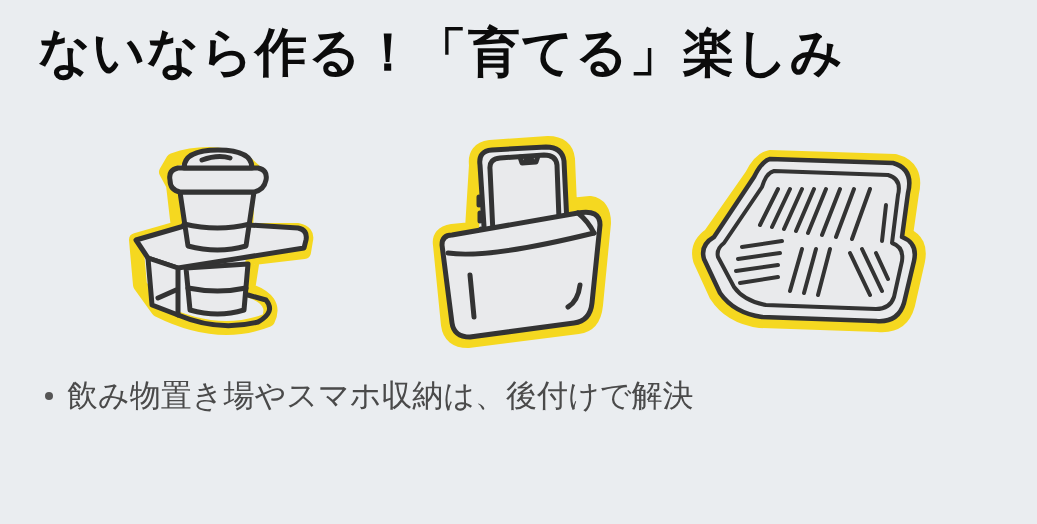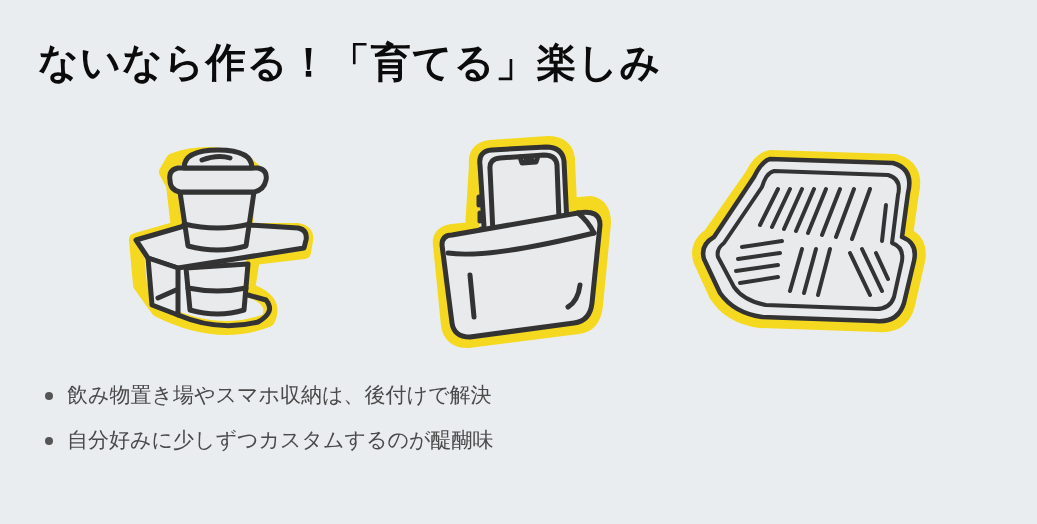--- a/index.html
+++ b/index.html
@@ -14,22 +14,22 @@
     position: relative;
     font-family: "DejaVu Sans", "Liberation Sans", sans-serif;
   }
   .slide {
     position: absolute;
     inset: 0;
   }
   .title {
     position: absolute;
     left: 38px;
-    top: 22px;
-    font-size: 40px;
+    top: 12px;
+    font-size: 52px;
     font-weight: bold;
     color: #0b0b0b;
     letter-spacing: 1px;
     white-space: nowrap;
     line-height: 80px;
   }
   .icon {
     position: absolute;
   }
   .icon svg {
@@ -37,21 +37,21 @@
   }
   .bullets {
     position: absolute;
     left: 40px;
     top: 373px;
     margin: 0;
     padding: 0;
     list-style: none;
   }
   .bullets li {
-    font-size: 21px;
+    font-size: 31px;
     color: #4a4a4a;
     line-height: 45px;
     white-space: nowrap;
     display: flex;
     align-items: center;
   }
   .bullet-dot {
     display: inline-block;
     width: 8px;
     height: 8px;
@@ -131,18 +131,14 @@
         <path d="M196 60 L192 96"></path>
       </g>
     </svg>
   </div>
 
   <ul class="bullets">
     <li>
       <span class="bullet-dot"></span>
       <span>飲み物置き場やスマホ収納は、後付けで解決</span>
     </li>
-    <li>
-      <span class="bullet-dot"></span>
-      <span>自分好みに少しずつカスタムするのが醍醐味</span>
-    </li>
   </ul>
 </div>
 
 </body></html>

